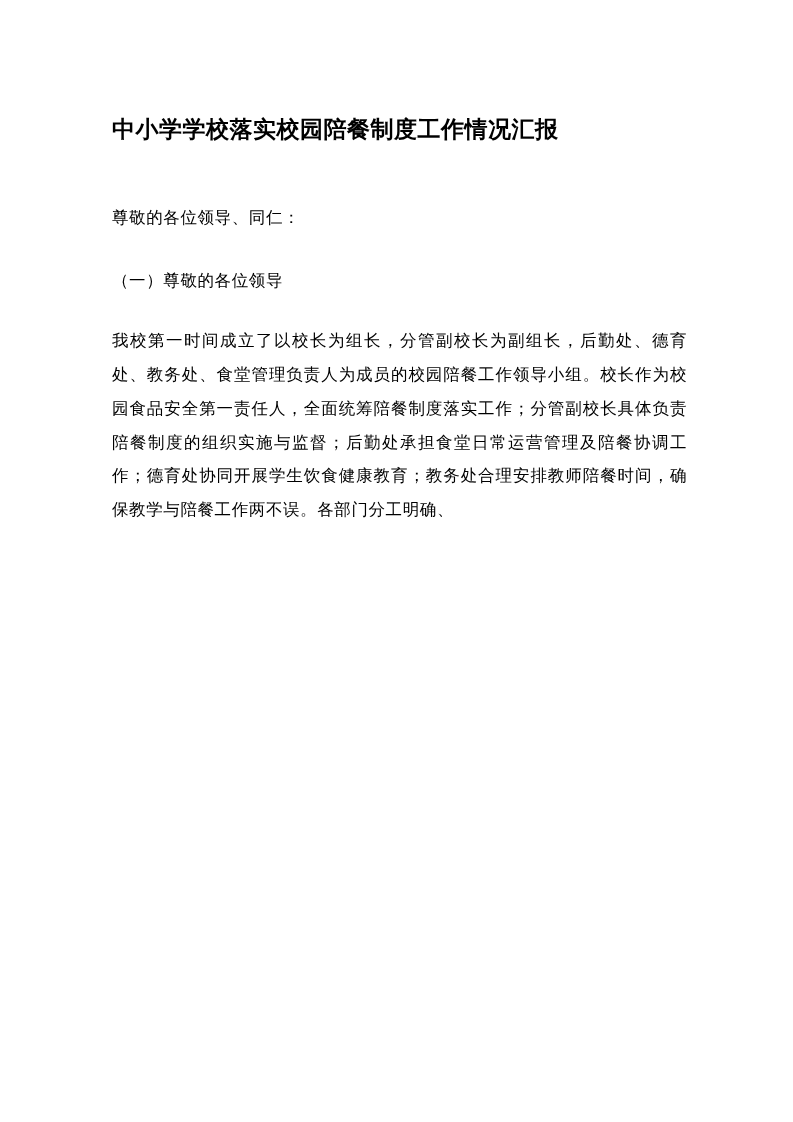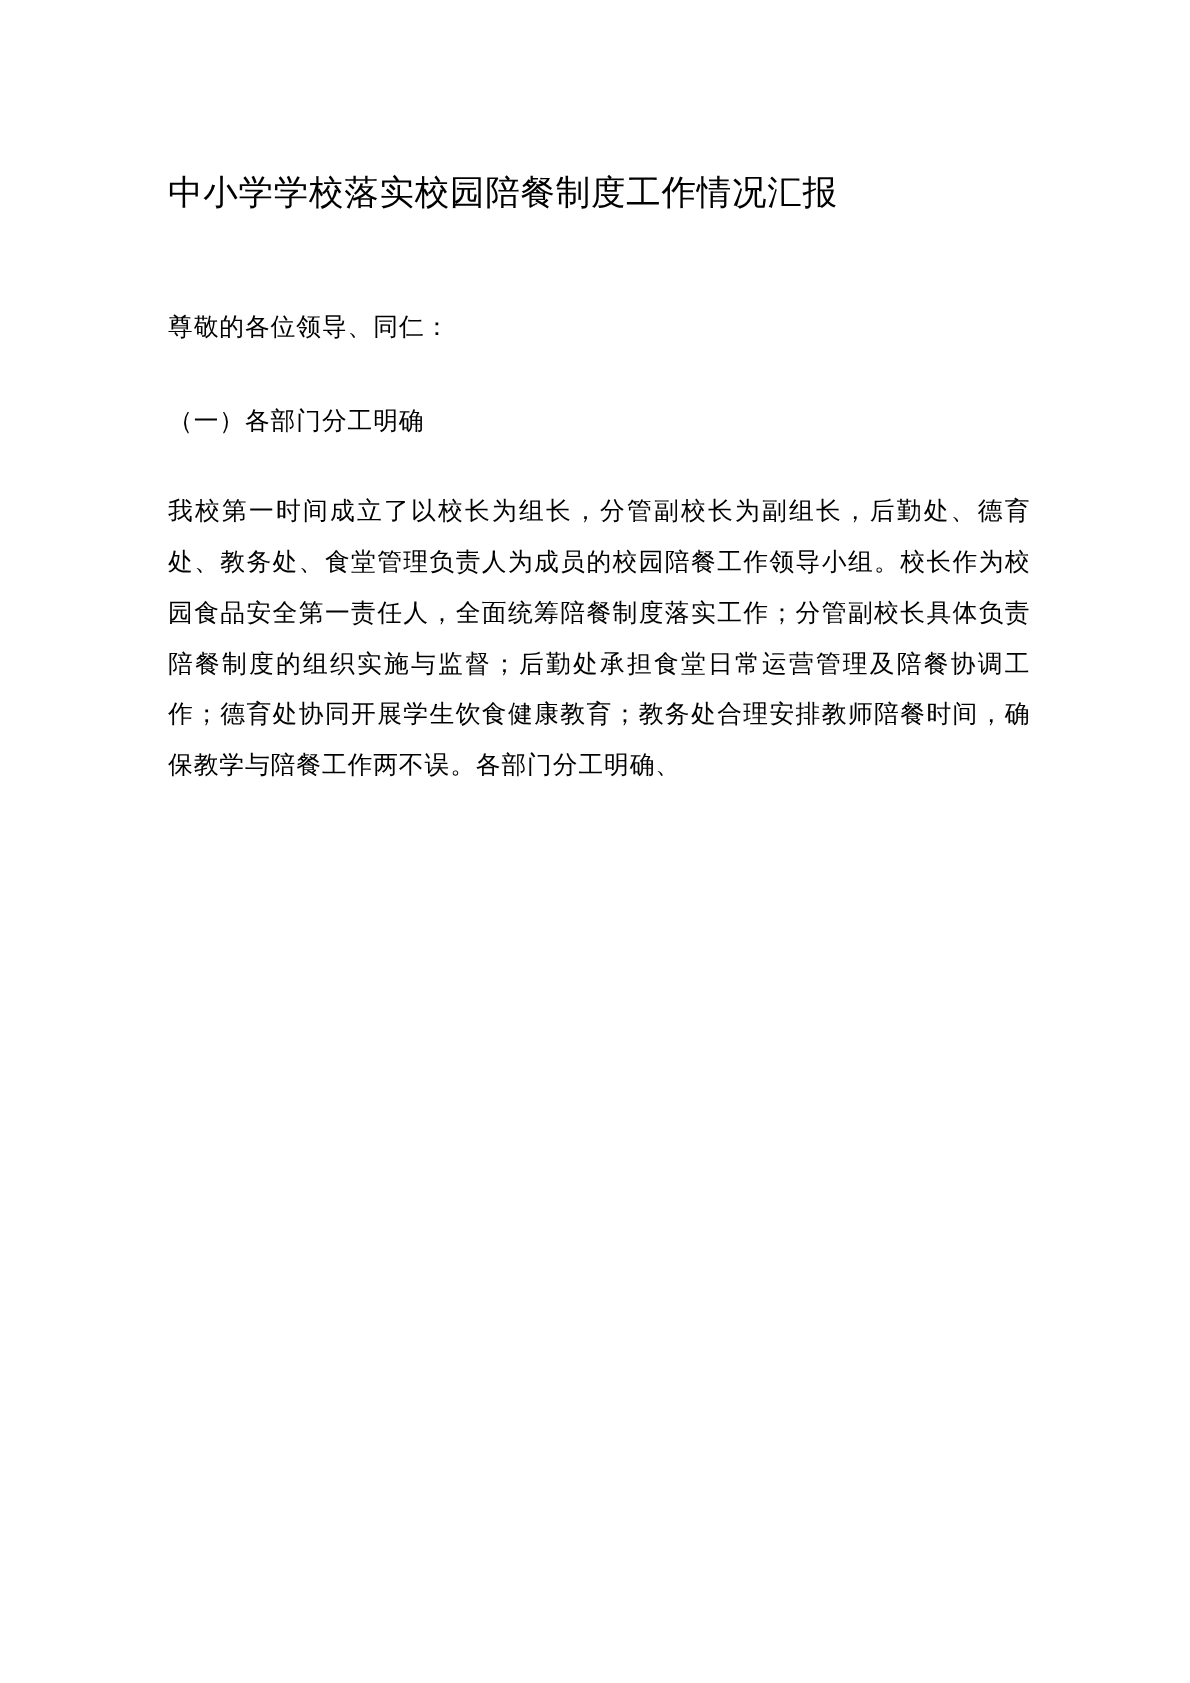--- a/index.html
+++ b/index.html
@@ -18,28 +18,28 @@
     position: relative;
     width: 793px;
     height: 1122px;
     box-sizing: border-box;
     padding: 112px 106px 80px 112px;
     background: #ffffff;
   }
   .doc-title {
     font-family: "DejaVu Serif", "Liberation Serif", serif;
     font-size: 23px;
-    font-weight: normal;
+    font-weight: bold;
     letter-spacing: 0.5px;
     line-height: 1.5;
     margin: 0 0 54px 0;
     text-align: left;
   }
   .para {
-    font-family: Liberation Serif, serif;
+    font-family: Liberation Sans, sans-serif;
     font-size: 16.5px;
     line-height: 2.05;
     letter-spacing: 0.6px;
     margin: 0 0 26px 0;
     text-align: justify;
     text-justify: inter-ideograph;
   }
   .para.salutation {
     margin-bottom: 30px;
   }
@@ -57,17 +57,17 @@
 <body>
 
 <div class="page">
 
   <h1 class="doc-title">中小学学校落实校园陪餐制度工作情况汇报</h1>
 
   <p class="para salutation">尊敬的各位领导、同仁：</p>
 
 
 
-  <p class="para subheading">（一）各部门分工明确</p>
+  <p class="para subheading">（一）尊敬的各位领导</p>
 
   <p class="para last">我校第一时间成立了以校长为组长，分管副校长为副组长，后勤处、德育处、教务处、食堂管理负责人为成员的校园陪餐工作领导小组。校长作为校园食品安全第一责任人，全面统筹陪餐制度落实工作；分管副校长具体负责陪餐制度的组织实施与监督；后勤处承担食堂日常运营管理及陪餐协调工作；德育处协同开展学生饮食健康教育；教务处合理安排教师陪餐时间，确保教学与陪餐工作两不误。各部门分工明确、</p>
 
 </div>
 
 </body></html>

